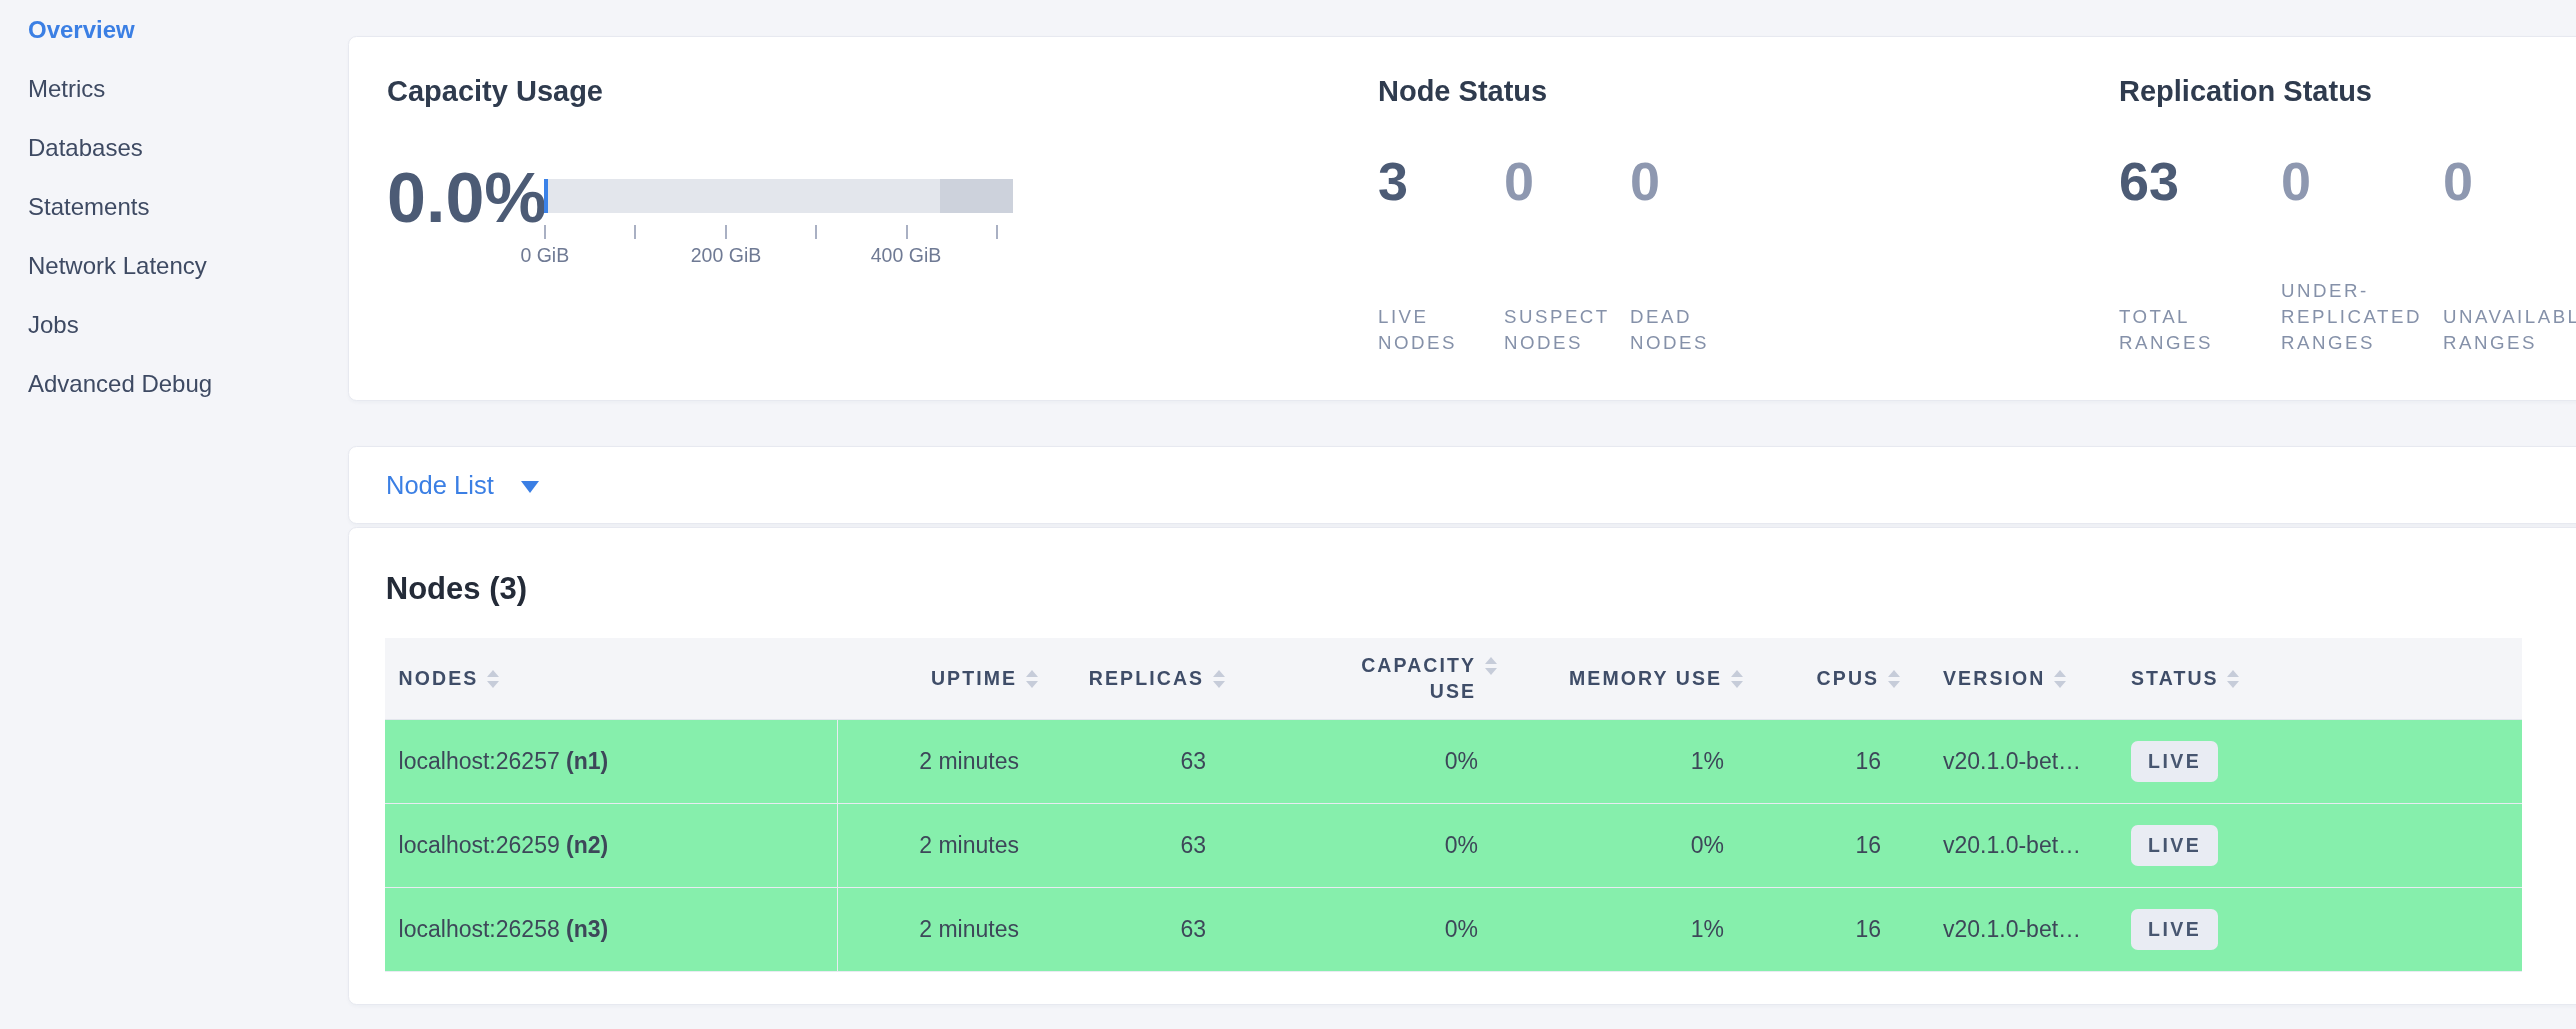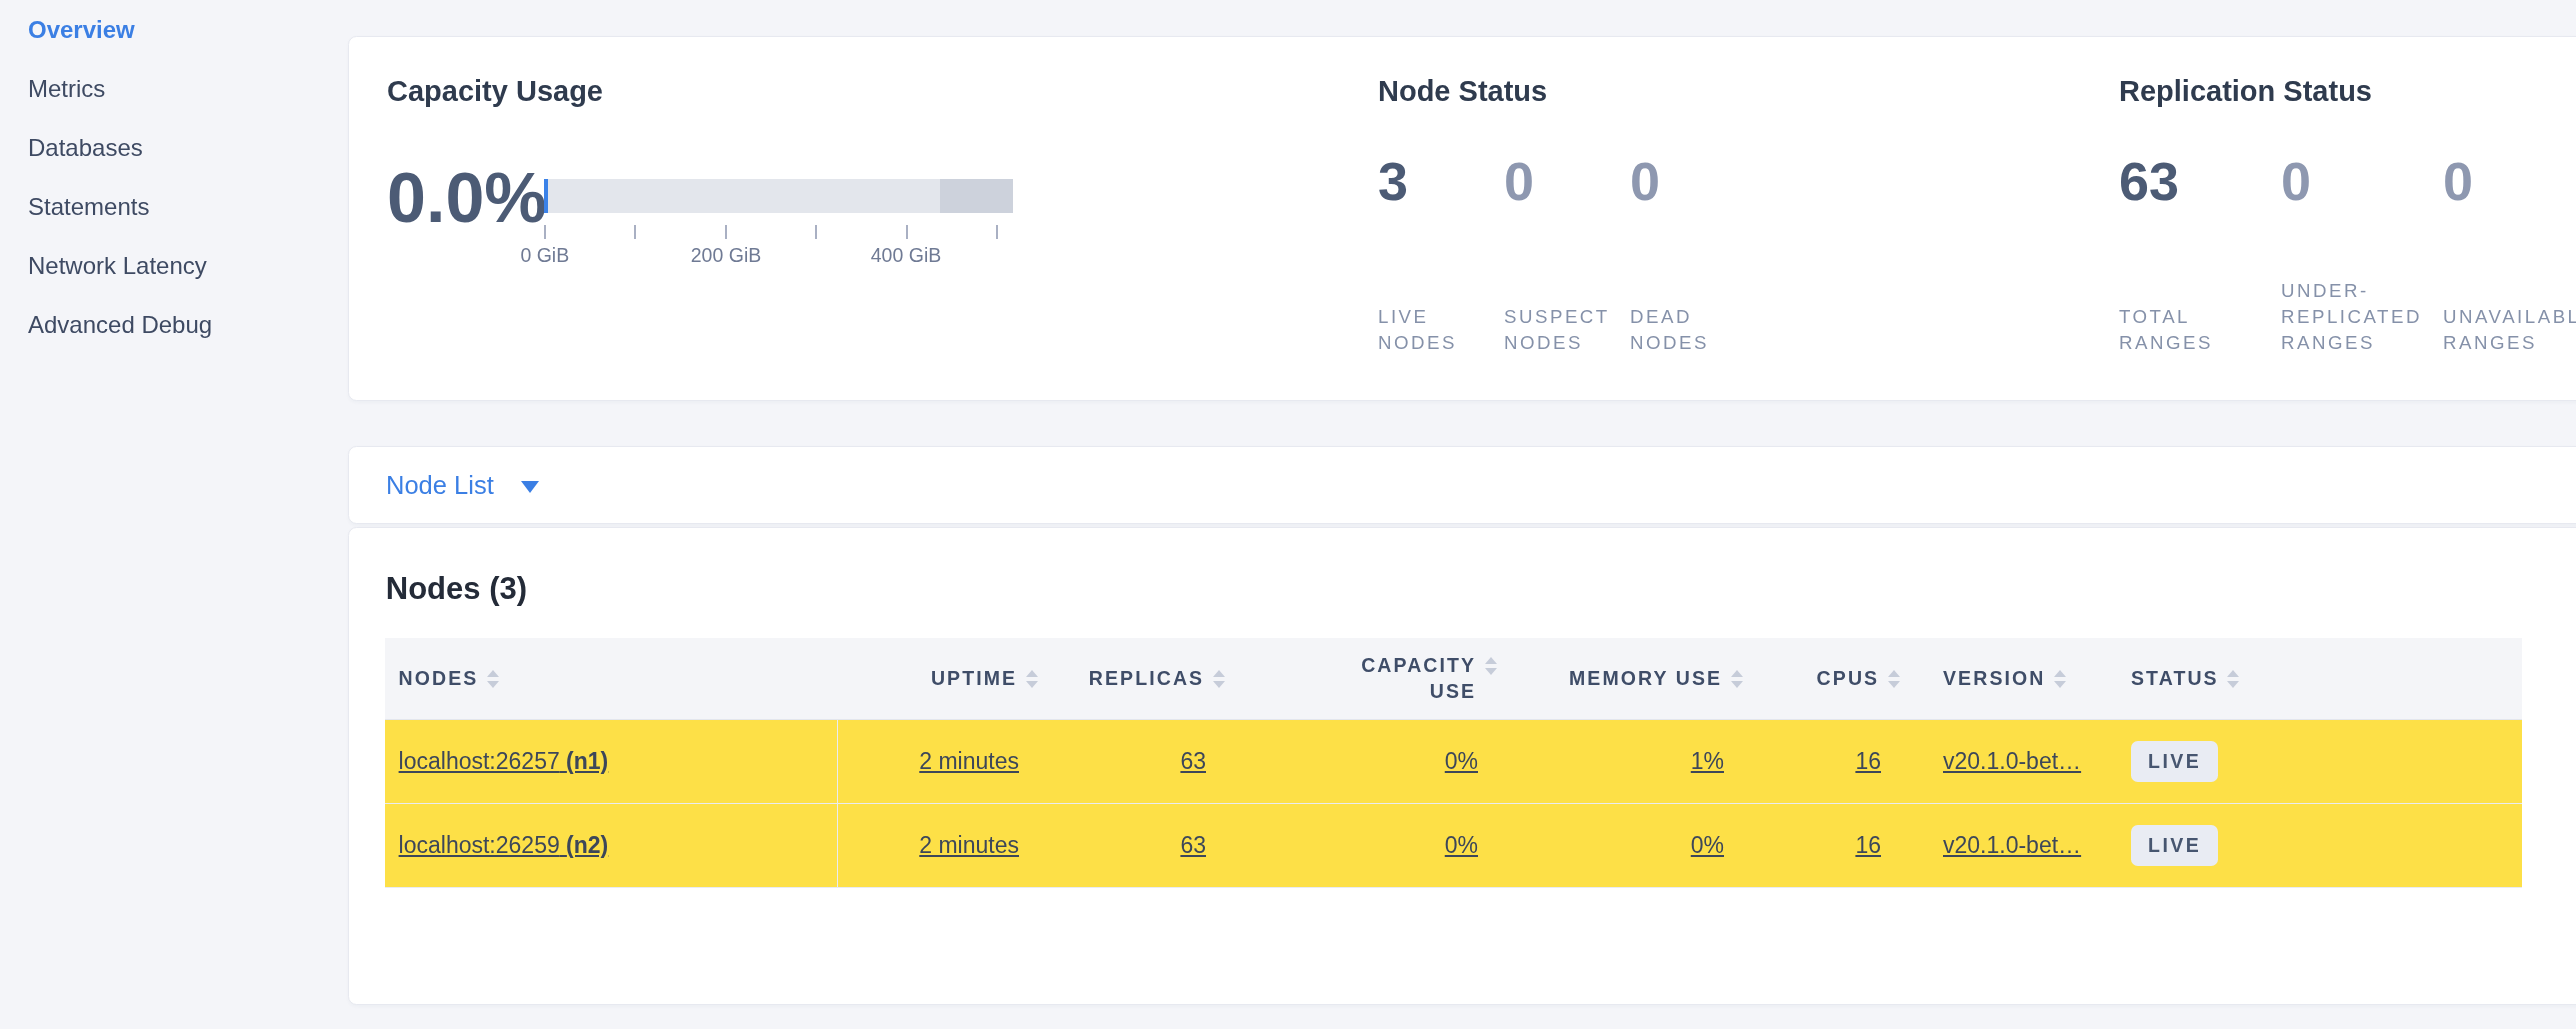--- a/index.html
+++ b/index.html
@@ -100,21 +100,21 @@
   .pl-version { padding-left:32px; }
   .pl-status  { padding-left:38px; }
 
   .sort { display:inline-flex; flex-direction:column; gap:4.2px; margin-left:8.5px; }
   .sort i { display:block; width:0; height:0; border-left:6px solid transparent; border-right:6px solid transparent; }
   .sort .up   { border-bottom:7.6px solid #c6ccd9; }
   .sort .down { border-top:7.6px solid #c6ccd9; }
 
   tbody td {
     height:84px; border-bottom:1.7px solid #e9ebf2;
-    font-size:23px; color:#3d4759; padding:0; background:#fde047;text-decoration:underline;
+    font-size:23px; color:#3d4759; padding:0; background:#86efac;
   }
   tbody td.c-nodes { border-right:1.7px solid #e9ebf2; padding-left:13.6px; }
   tbody td.num { text-align:right; padding-right:30px; }
   tbody td.c-version { padding-left:32px; white-space:nowrap; overflow:hidden; }
   tbody td.c-status  { padding-left:38px; }
   .node-id { font-weight:700; }
   .badge {
     display:inline-block; background:#e9ecf3; color:#475670;
     font-size:19.5px; font-weight:700; letter-spacing:2.5px;
     padding:11px 17px; border-radius:6.8px; line-height:1;
@@ -124,20 +124,21 @@
 <body>
 
 <div class="app">
 
   <nav class="sidebar">
     <div class="nav-item active">Overview</div>
     <div class="nav-item">Metrics</div>
     <div class="nav-item">Databases</div>
     <div class="nav-item">Statements</div>
     <div class="nav-item">Network Latency</div>
+    <div class="nav-item">Jobs</div>
     <div class="nav-item">Advanced Debug</div>
   </nav>
 
   <main class="content">
 
     <section class="card summary-card">
 
       <div class="capacity-col">
         <h2>Capacity Usage</h2>
         <div class="cap-row">
@@ -313,19 +314,29 @@
           <tr>
             <td class="c-nodes"><span>localhost:26259</span> <span class="node-id">(n2)</span></td>
             <td class="num">2 minutes</td>
             <td class="num">63</td>
             <td class="num">0%</td>
             <td class="num">0%</td>
             <td class="num">16</td>
             <td class="c-version">v20.1.0-bet…</td>
             <td class="c-status"><span class="badge">LIVE</span></td>
           </tr>
+          <tr>
+            <td class="c-nodes"><span>localhost:26258</span> <span class="node-id">(n3)</span></td>
+            <td class="num">2 minutes</td>
+            <td class="num">63</td>
+            <td class="num">0%</td>
+            <td class="num">1%</td>
+            <td class="num">16</td>
+            <td class="c-version">v20.1.0-bet…</td>
+            <td class="c-status"><span class="badge">LIVE</span></td>
+          </tr>
         </tbody>
       </table>
     </section>
 
   </main>
 </div>
 
 
 </body></html>

